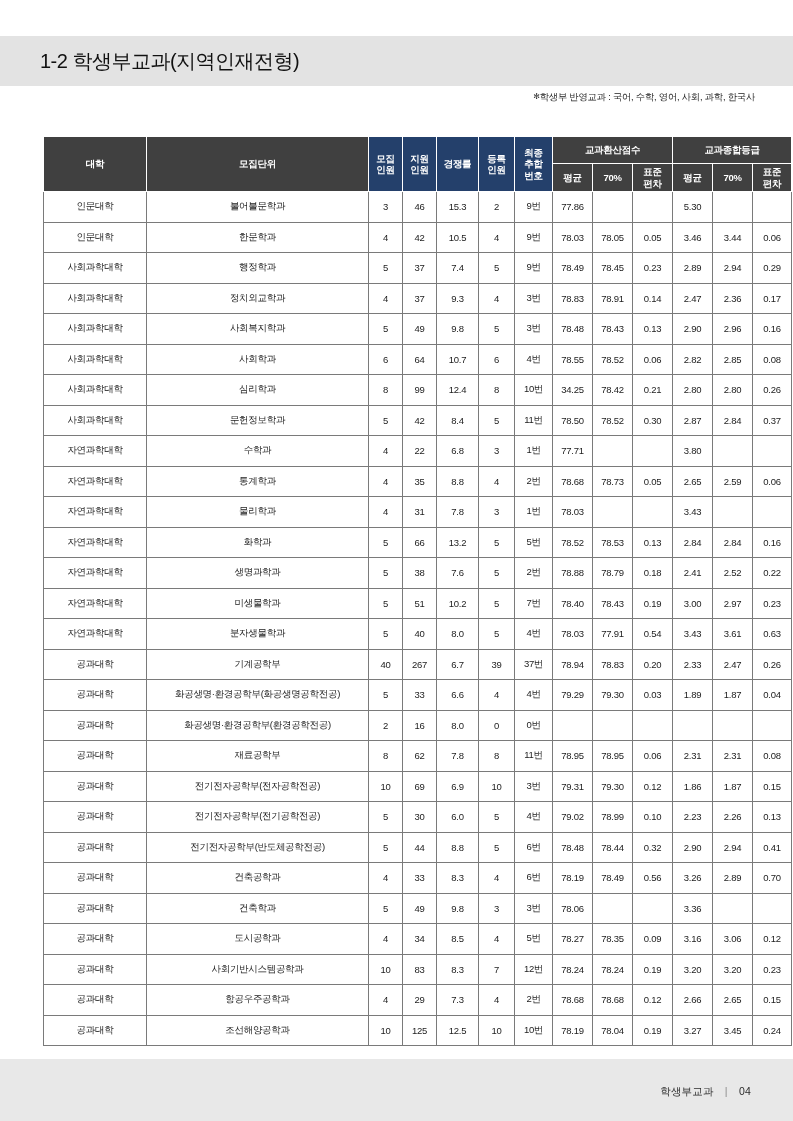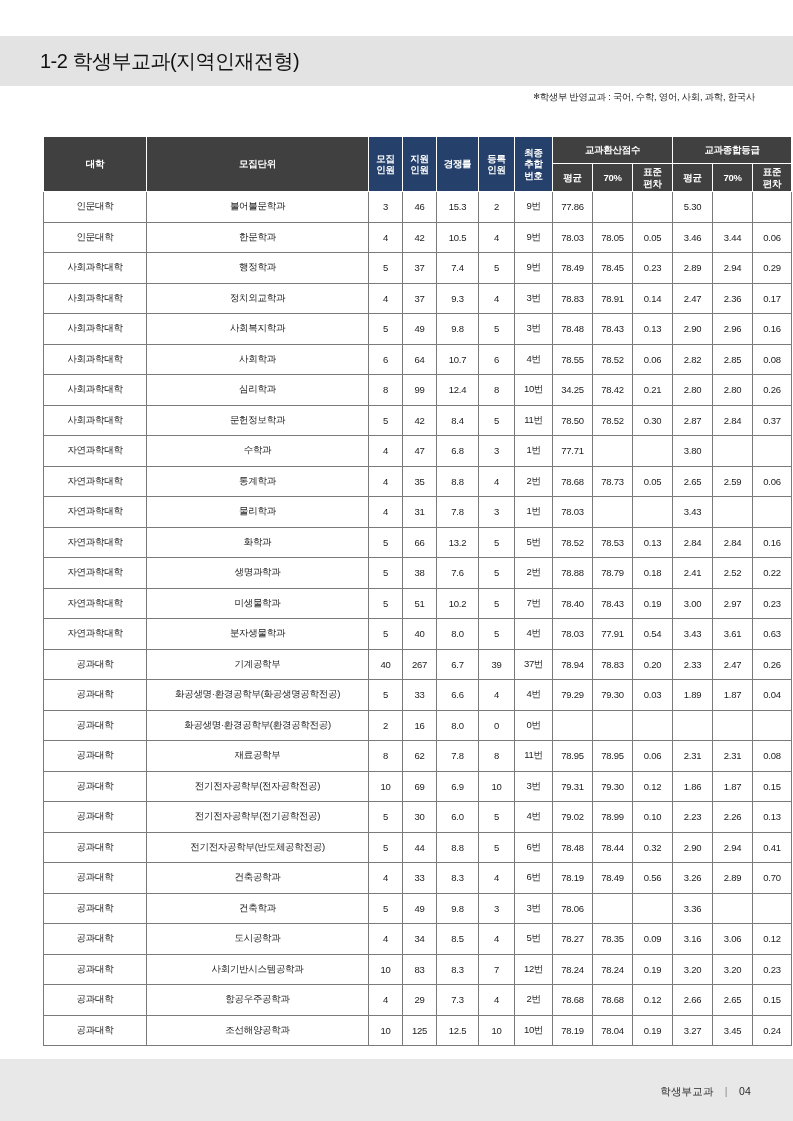--- a/index.html
+++ b/index.html
@@ -317,21 +317,21 @@
           <td class="num">78.52</td>
           <td class="num">0.30</td>
           <td class="num">2.87</td>
           <td class="num">2.84</td>
           <td class="num">0.37</td>
         </tr>
         <tr>
           <td class="col-univ">자연과학대학</td>
           <td class="col-unit">수학과</td>
           <td class="num">4</td>
-          <td class="num">47</td>
+          <td class="num">22</td>
           <td class="num">6.8</td>
           <td class="num">3</td>
           <td class="num">1번</td>
           <td class="num">77.71</td>
           <td class="num"></td>
           <td class="num"></td>
           <td class="num">3.80</td>
           <td class="num"></td>
           <td class="num"></td>
         </tr>

